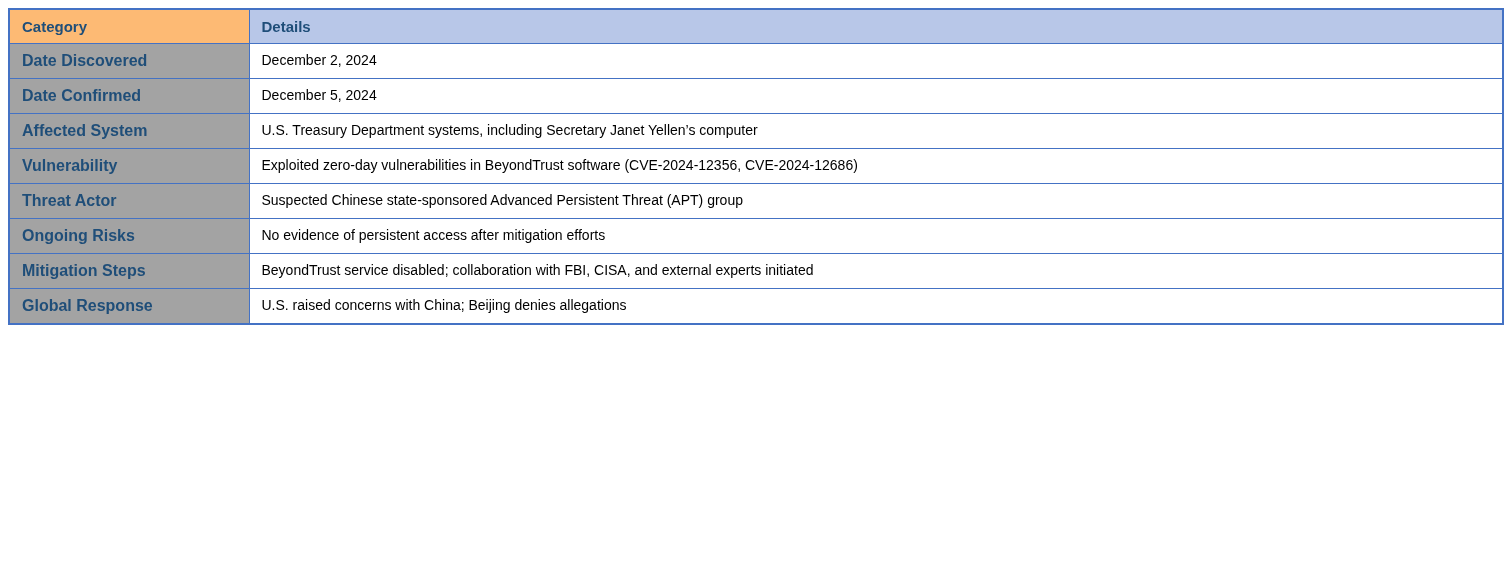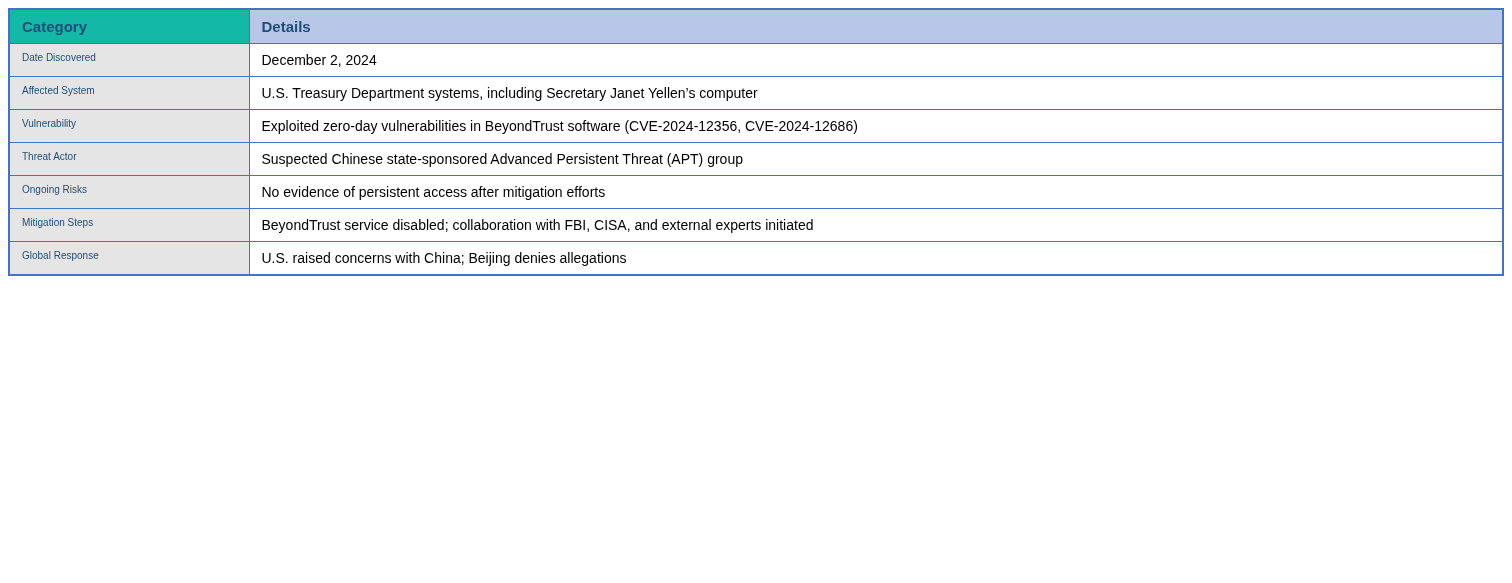--- a/index.html
+++ b/index.html
@@ -25,31 +25,31 @@
       border-bottom: 1px solid #4472C4;
     }
 
     td {
       padding: 8px 12px;
       vertical-align: top;
       border: 1px solid #4472C4;
     }
 
     .header-row td {
-      background-color: #14b8a6;
+      background-color: #fdba74;
       font-weight: bold;
       color: #1F4E79;
       font-size: 15px;
     }
 
     .category-cell {
-      background-color: #e5e5e5;
-      font-weight: normal;
+      background-color: #a3a3a3;
+      font-weight: bold;
       color: #1F4E79;
-      font-size: 10px;
+      font-size: 16px;
       width: 240px;
       min-width: 240px;
     }
 
     .details-cell {
       background-color: #ffffff;
       color: #000000;
       font-size: 14px;
       margin-top: 46px;
     }
@@ -67,20 +67,24 @@
       <td class="category-cell">Category</td>
       <td class="details-cell" style="background-color:#B8C7E8; font-weight:bold; color:#1F4E79; font-size:15px;">Details</td>
     </tr>
   </thead>
   <tbody id="table-body">
   <tr class="alt-row">
         <td class="category-cell">Date Discovered</td>
         <td class="details-cell">December 2, 2024</td>
       </tr>
       <tr class="alt-row">
+        <td class="category-cell">Date Confirmed</td>
+        <td class="details-cell">December 5, 2024</td>
+      </tr>
+      <tr class="alt-row">
         <td class="category-cell">Affected System</td>
         <td class="details-cell">U.S. Treasury Department systems, including Secretary Janet Yellen’s computer</td>
       </tr>
       <tr class="alt-row">
         <td class="category-cell">Vulnerability</td>
         <td class="details-cell">Exploited zero-day vulnerabilities in BeyondTrust software (CVE-2024-12356, CVE-2024-12686)</td>
       </tr>
       <tr class="alt-row">
         <td class="category-cell">Threat Actor</td>
         <td class="details-cell">Suspected Chinese state-sponsored Advanced Persistent Threat (APT) group</td>

